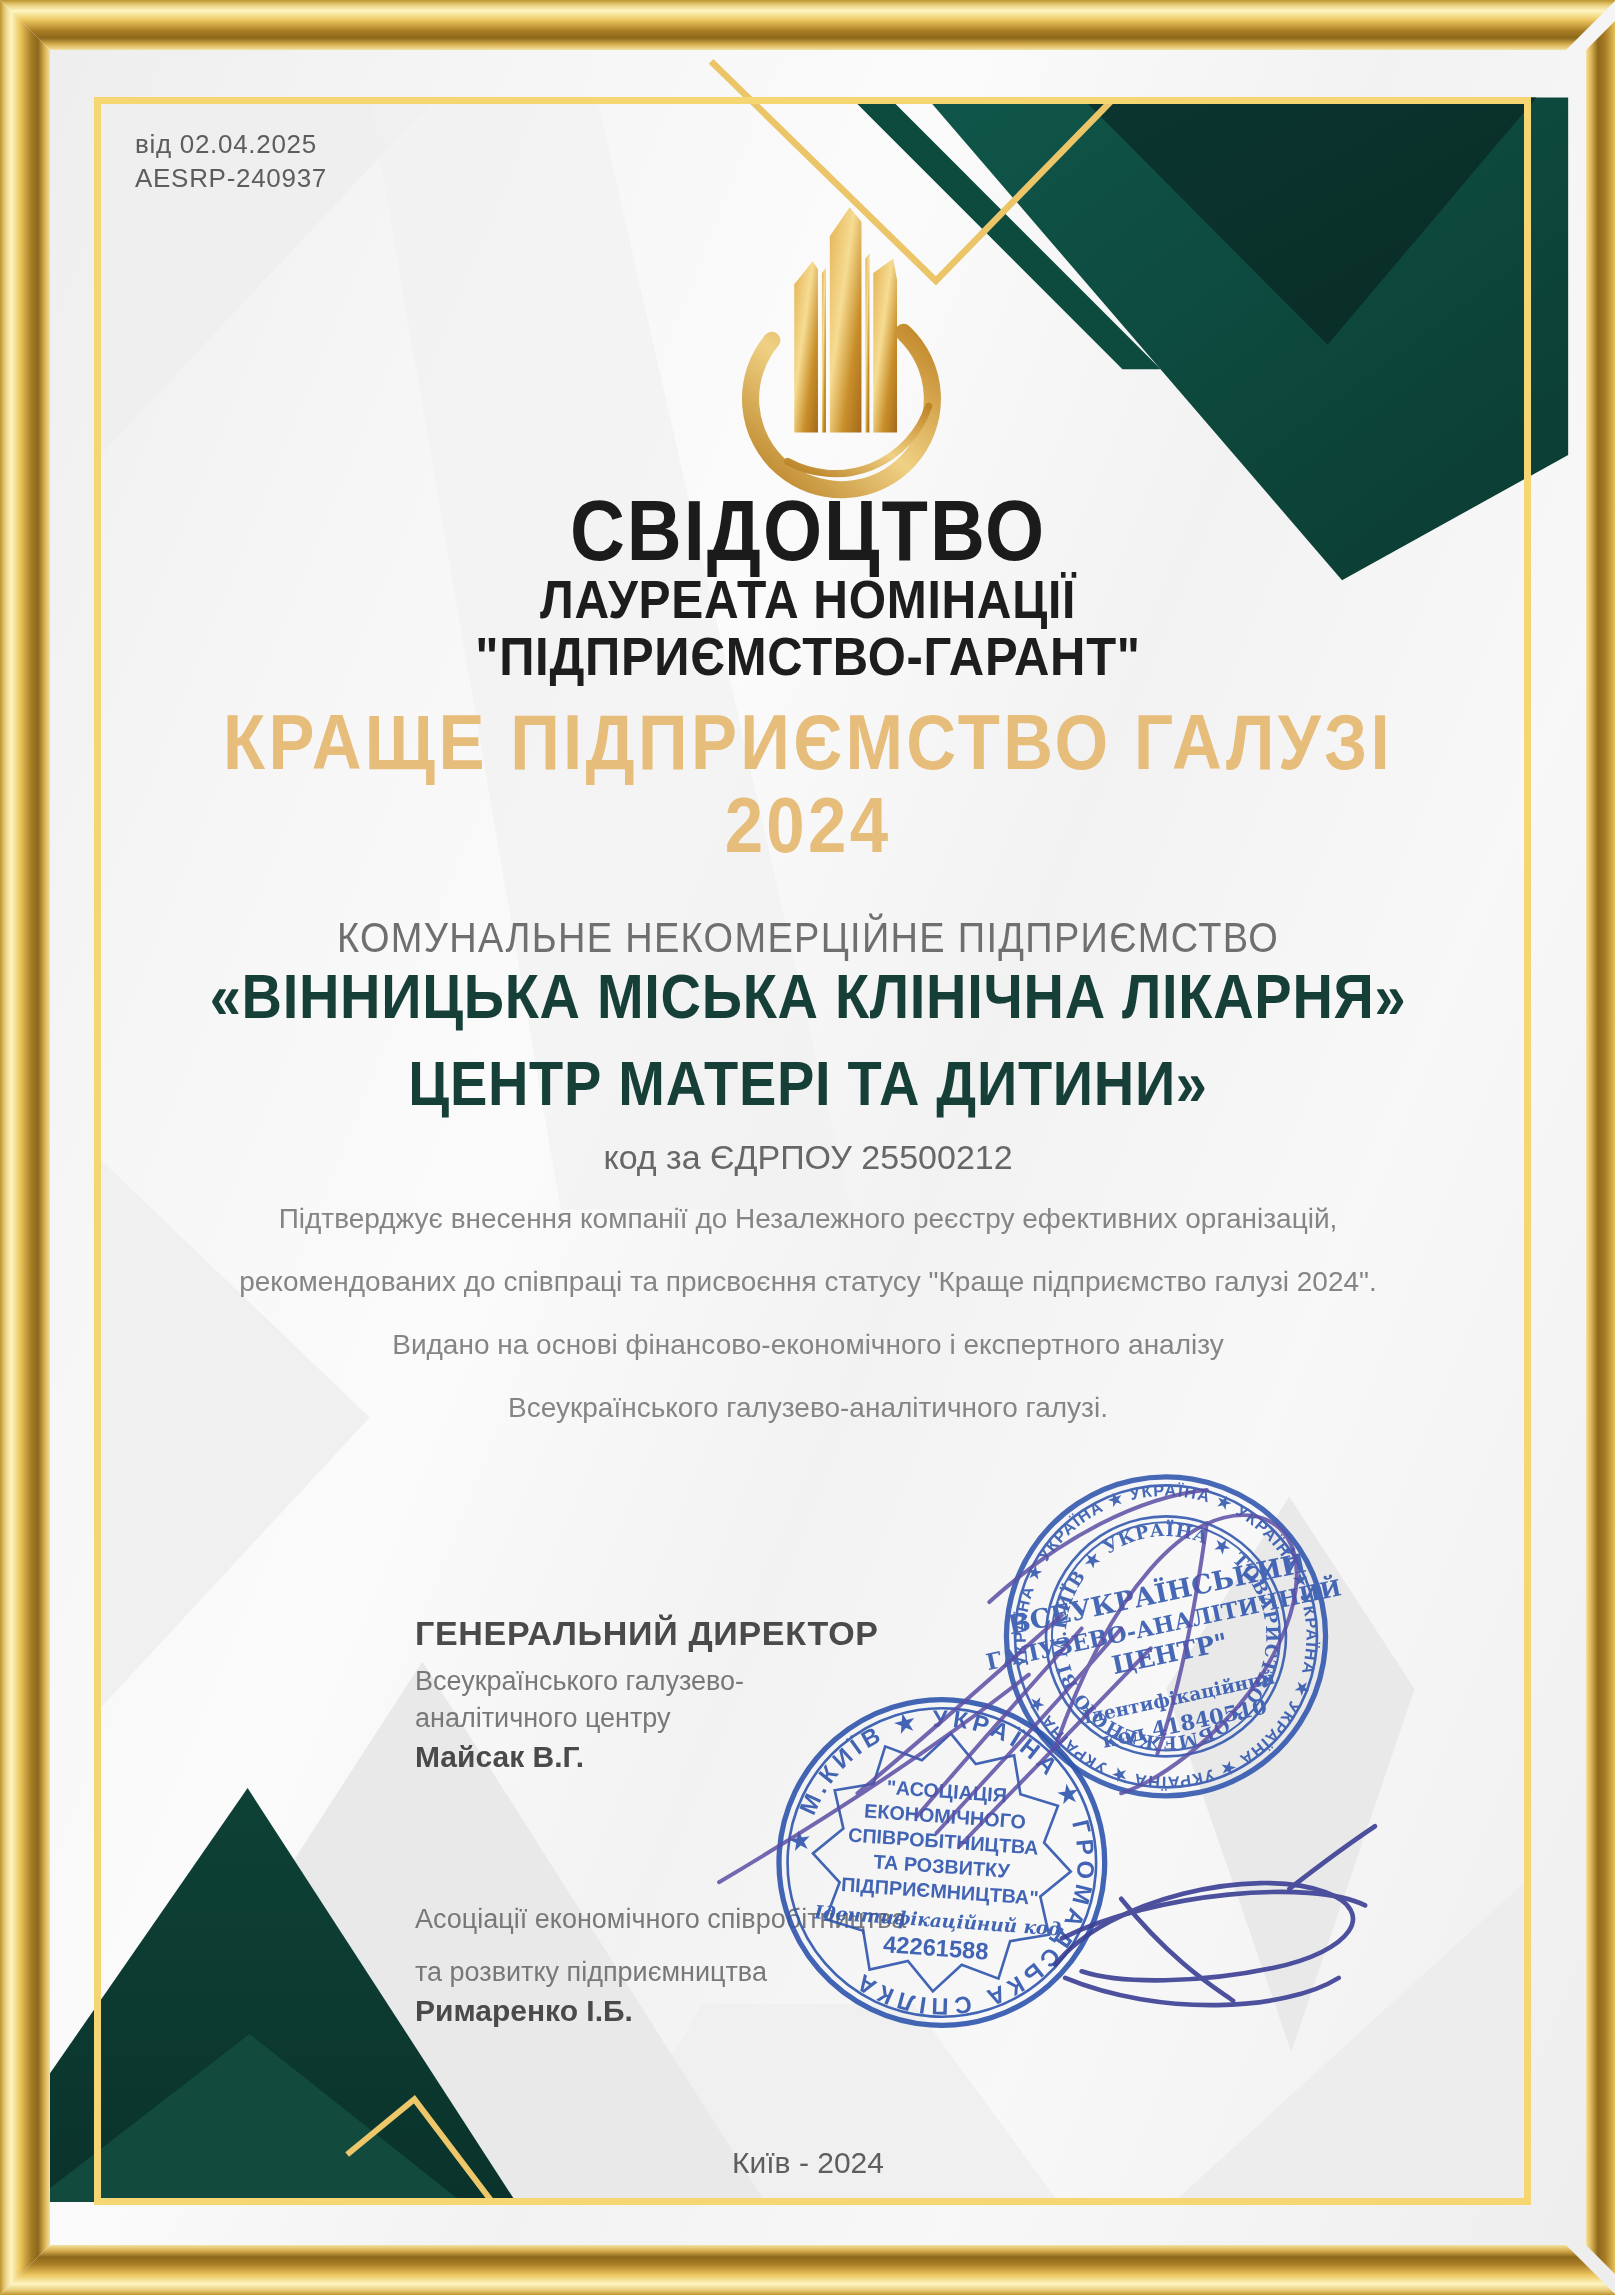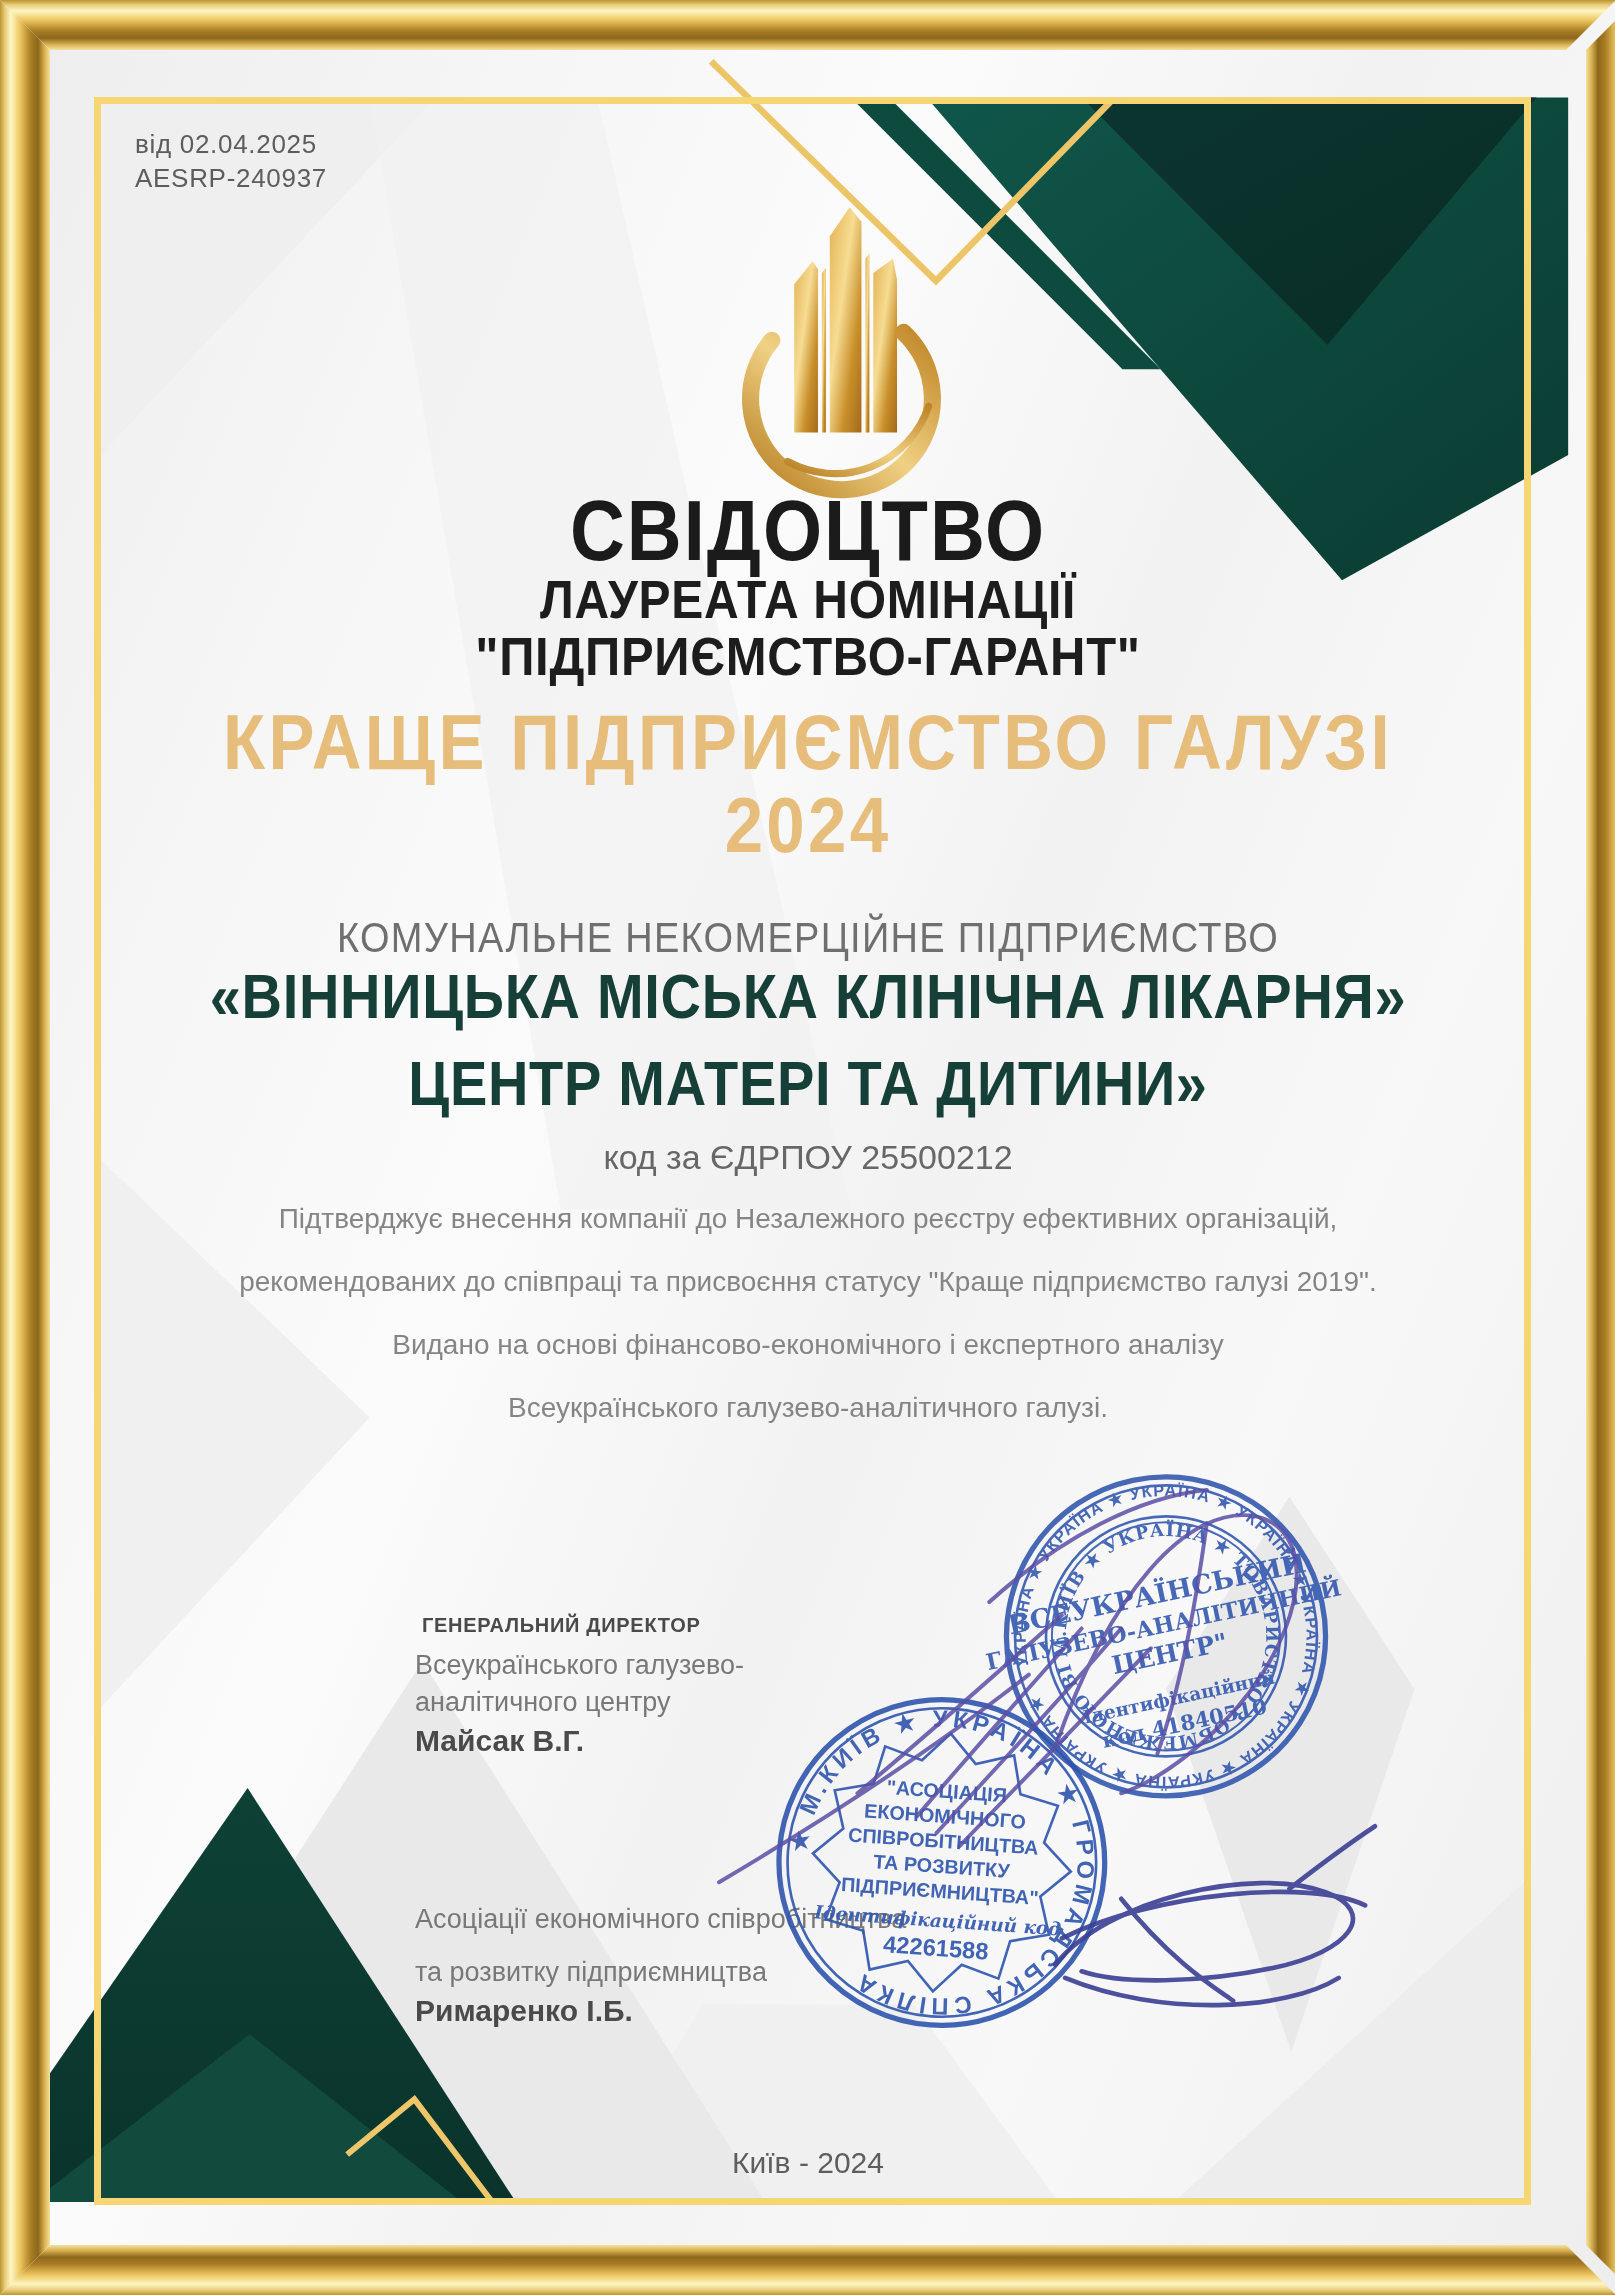--- a/index.html
+++ b/index.html
@@ -16,21 +16,21 @@
   .t-sub1{top:572px;font-size:48px;font-weight:700;color:#1d1d1d;letter-spacing:0.7px;transform:scaleY(1.1);}
   .t-sub2{top:628px;font-size:49px;font-weight:700;color:#1d1d1d;letter-spacing:0.7px;transform:scaleY(1.1);}
   .t-award1{top:703px;font-size:69px;font-weight:700;color:#e7bd7b;letter-spacing:3.3px;transform:scaleY(1.14);}
   .t-award2{top:786px;font-size:69px;font-weight:700;color:#e7bd7b;letter-spacing:3.3px;transform:scaleY(1.14);}
   .t-orgtype{top:917px;font-size:38px;font-weight:400;color:#6f6f6f;letter-spacing:1.3px;transform:scaleY(1.12);}
   .t-orgname1{top:964px;font-size:56px;font-weight:700;color:#153f37;letter-spacing:0.7px;transform:scaleY(1.12);}
   .t-orgname2{top:1051px;font-size:56px;font-weight:700;color:#153f37;letter-spacing:0.7px;transform:scaleY(1.12);}
   .t-edrpou{top:1138px;font-size:34px;color:#676767;}
   .t-body{top:1187px;font-size:28px;color:#858585;line-height:63px;}
   .sig{left:415px;width:auto;text-align:left;z-index:5;}
-  .sig .s-title{font-size:20px;font-weight:700;color:#4a4a4a;letter-spacing:0.7px;margin-left:7px;}
+  .sig .s-title{font-size:34px;font-weight:700;color:#4a4a4a;letter-spacing:0.7px;}
   .sig .s-org{font-size:27px;color:#787878;}
   .sig .s-name{font-size:30px;font-weight:700;color:#4a4a4a;}
   .t-city{top:2146px;font-size:30px;color:#5e5e5e;}
   .overlay{left:0;top:0;z-index:6;pointer-events:none;}
   .frame{z-index:10;pointer-events:none;}
   .f-top{left:0;top:0;width:1616px;height:50px;
     background:linear-gradient(180deg,#bd952f 0%,#e9cd7c 10%,#fdf6c2 22%,#edc760 40%,#a87c24 62%,#8c681c 76%,#d9b050 89%,#f3e3a0 100%);
     clip-path:polygon(0 0,1616px 0,1566px 50px,50px 50px);}
   .f-bottom{left:0;bottom:0;width:1616px;height:50px;
     background:linear-gradient(0deg,#bd952f 0%,#e9cd7c 10%,#fdf6c2 22%,#edc760 40%,#a87c24 62%,#8c681c 76%,#d9b050 89%,#f3e3a0 100%);
@@ -123,21 +123,21 @@
   <div class="abs txt t-sub2">"ПІДПРИЄМСТВО-ГАРАНТ"</div>
   <div class="abs txt t-award1">КРАЩЕ ПІДПРИЄМСТВО ГАЛУЗІ</div>
   <div class="abs txt t-award2">2024</div>
   <div class="abs txt t-orgtype">КОМУНАЛЬНЕ НЕКОМЕРЦІЙНЕ ПІДПРИЄМСТВО</div>
   <div class="abs txt t-orgname1">«ВІННИЦЬКА МІСЬКА КЛІНІЧНА ЛІКАРНЯ»</div>
   <div class="abs txt t-orgname2">ЦЕНТР МАТЕРІ ТА ДИТИНИ»</div>
   <div class="abs txt t-edrpou">код за ЄДРПОУ 25500212</div>
 
   <div class="abs txt t-body">
     <div>Підтверджує внесення компанії до Незалежного реєстру ефективних організацій,</div>
-    <div>рекомендованих до співпраці та присвоєння статусу "Краще підприємство галузі 2019".</div>
+    <div>рекомендованих до співпраці та присвоєння статусу "Краще підприємство галузі 2024".</div>
     <div>Видано на основі фінансово-економічного і експертного аналізу</div>
     <div>Всеукраїнського галузево-аналітичного галузі.</div>
   </div>
 
   <div class="abs sig" style="top:1614px">
     <div class="s-title">ГЕНЕРАЛЬНИЙ ДИРЕКТОР</div>
     <div class="s-org" style="margin-top:13px">Всеукраїнського галузево-</div>
     <div class="s-org" style="margin-top:6px">аналітичного центру</div>
     <div class="s-name" style="margin-top:6px">Майсак В.Г.</div>
   </div>

